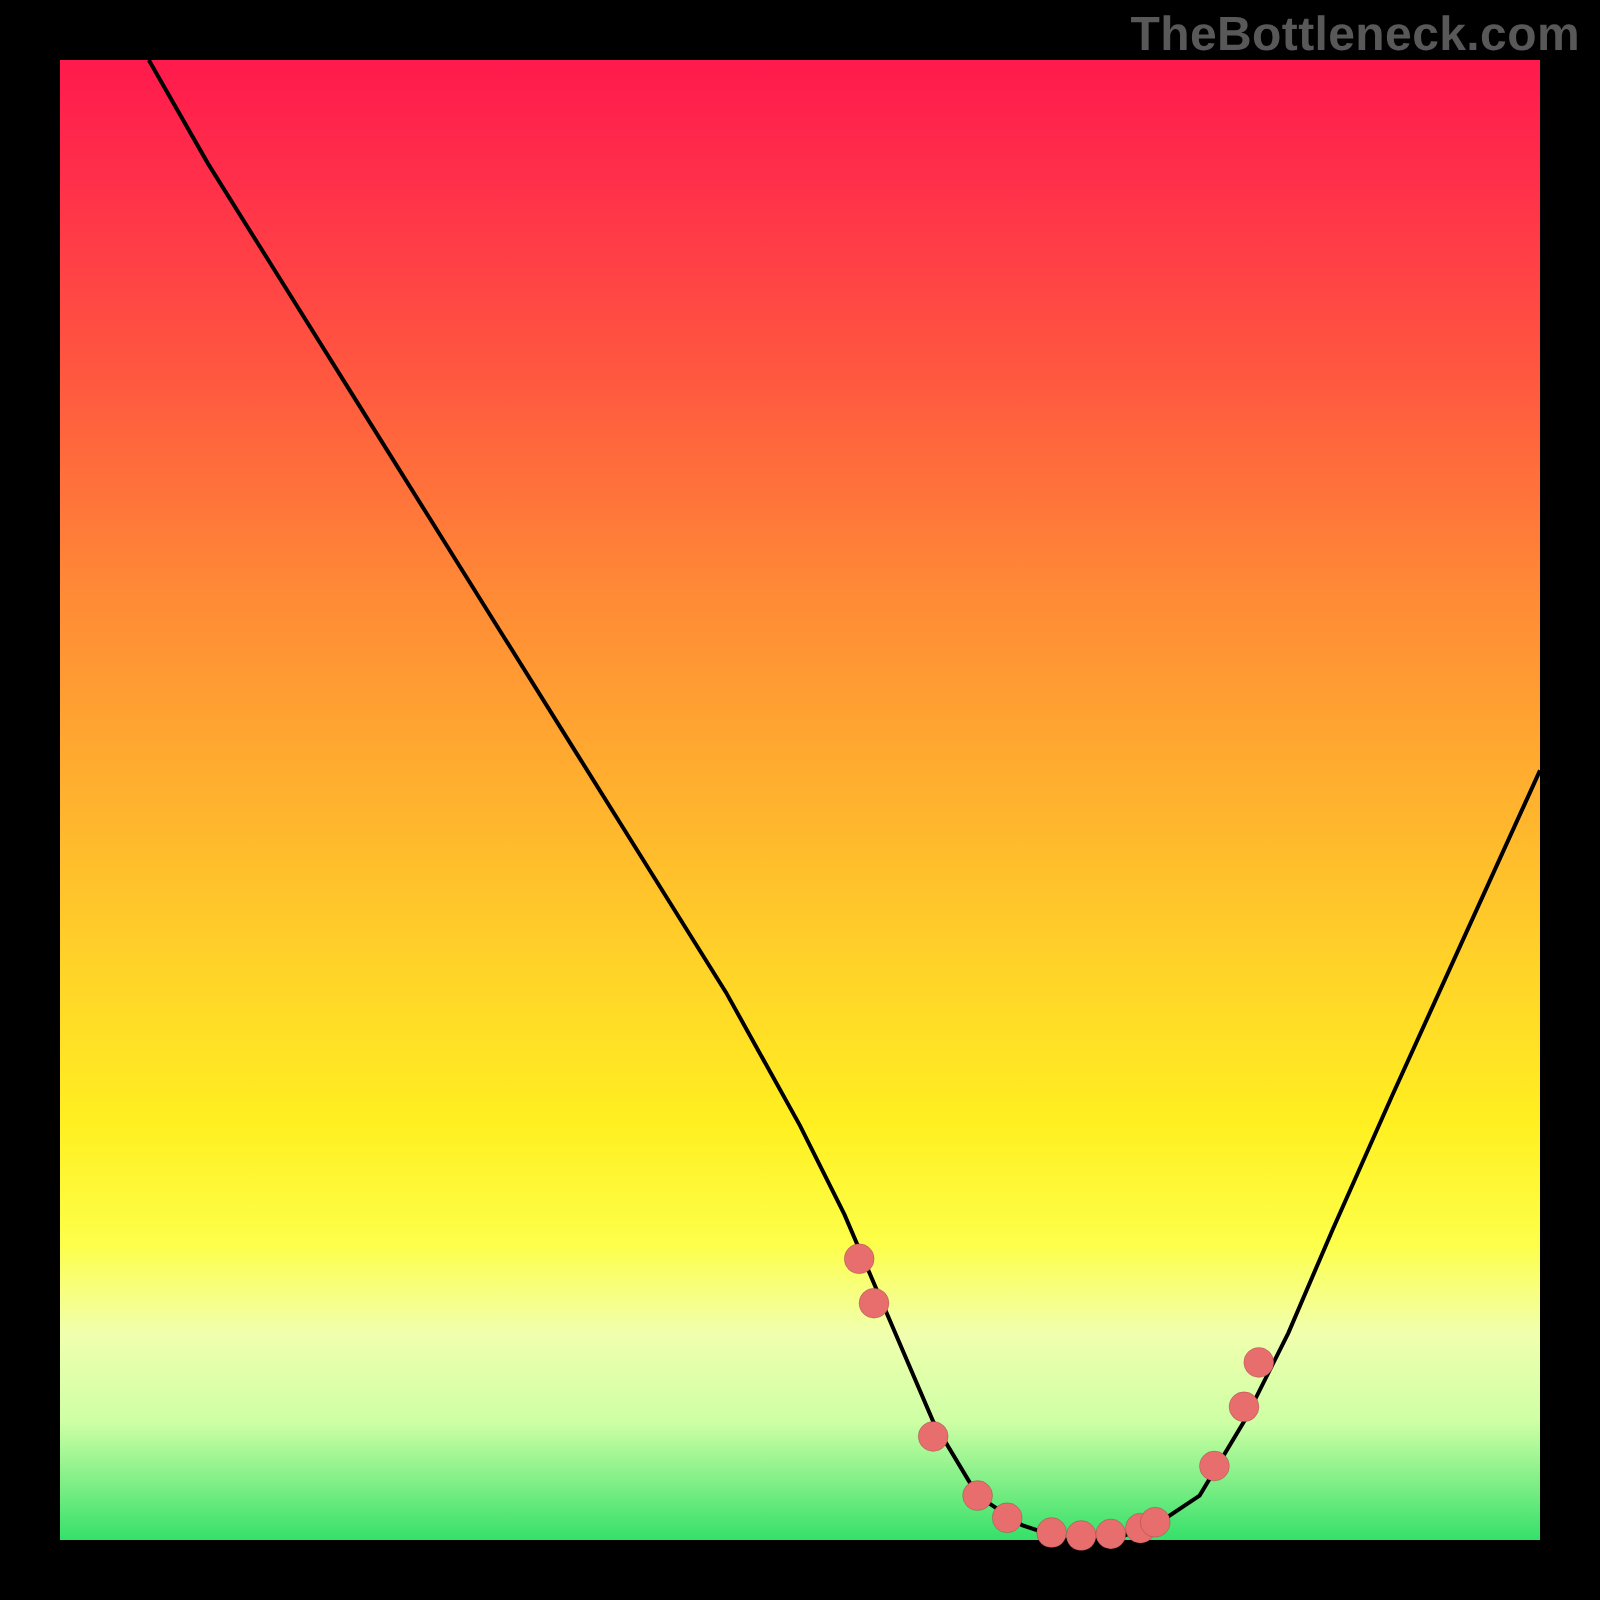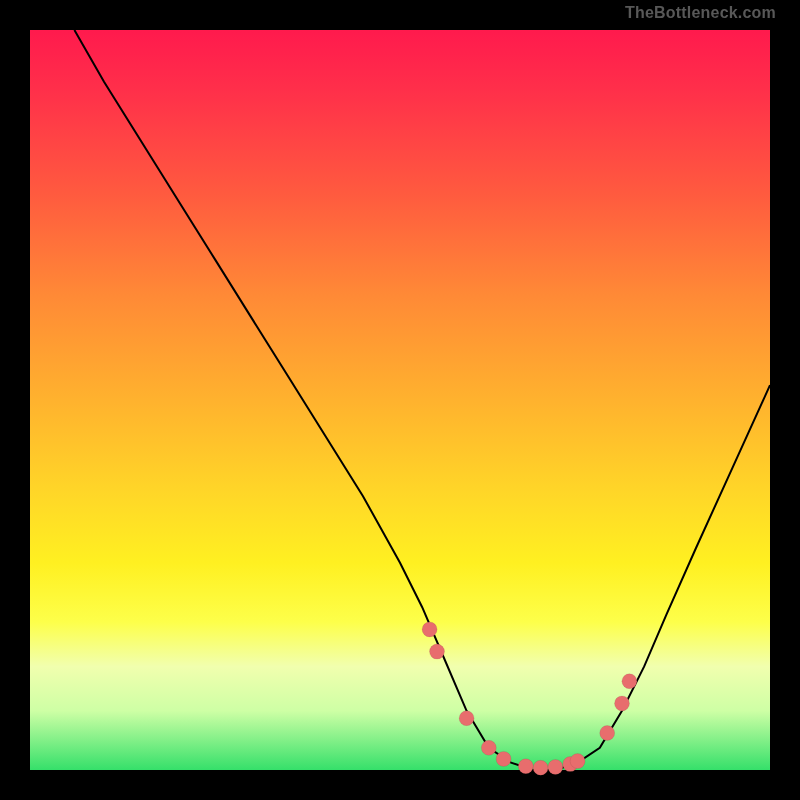--- a/index.html
+++ b/index.html
@@ -37,23 +37,23 @@
       #fff021 72%,
       #fdff4a 80%,
       #f1ffae 86%,
       #ceffa5 92%,
       #35e06a 100%
     );
   }
   .watermark {
     position: absolute;
     top: 4px;
-    right: 24px;
+    right: 10px;
     color: #585858;
-    font-size: 16px;
+    font-size: 24px;
     font-weight: 600;
     letter-spacing: 0.2px;
     user-select: none;
   }
   svg.curve {
     position: absolute;
     left: 0;
     top: 0;
     width: 740px;
     height: 740px;

